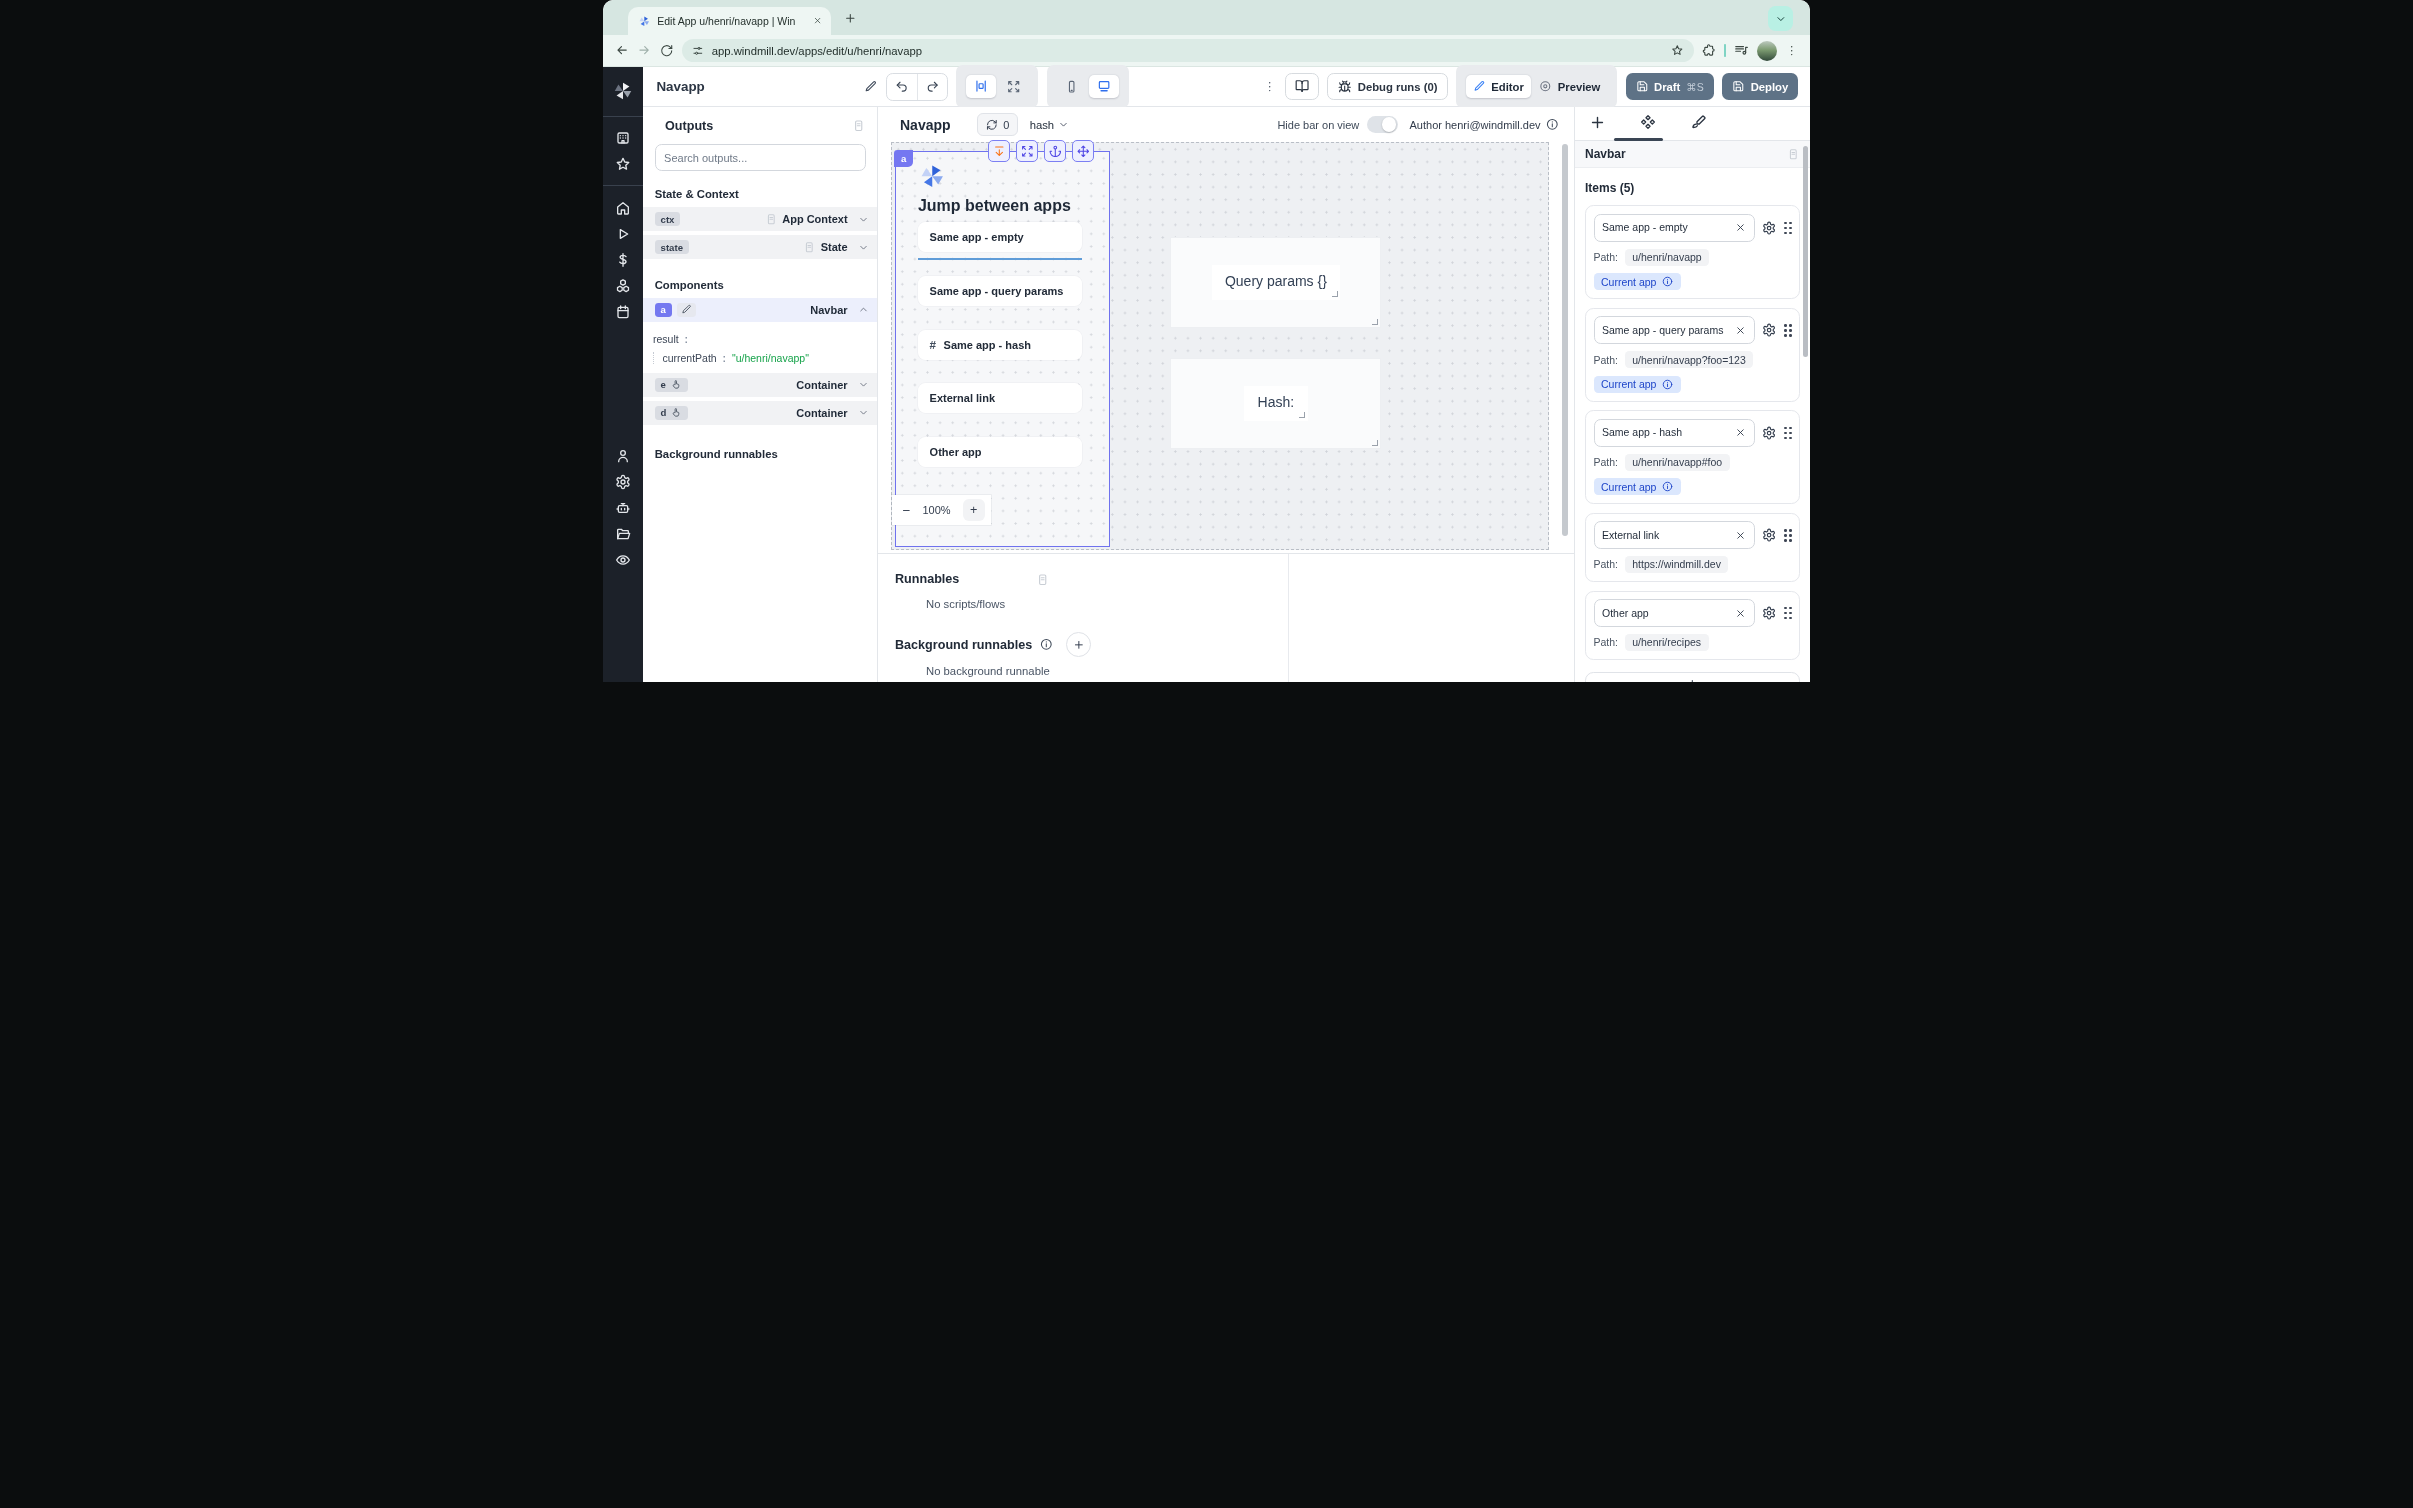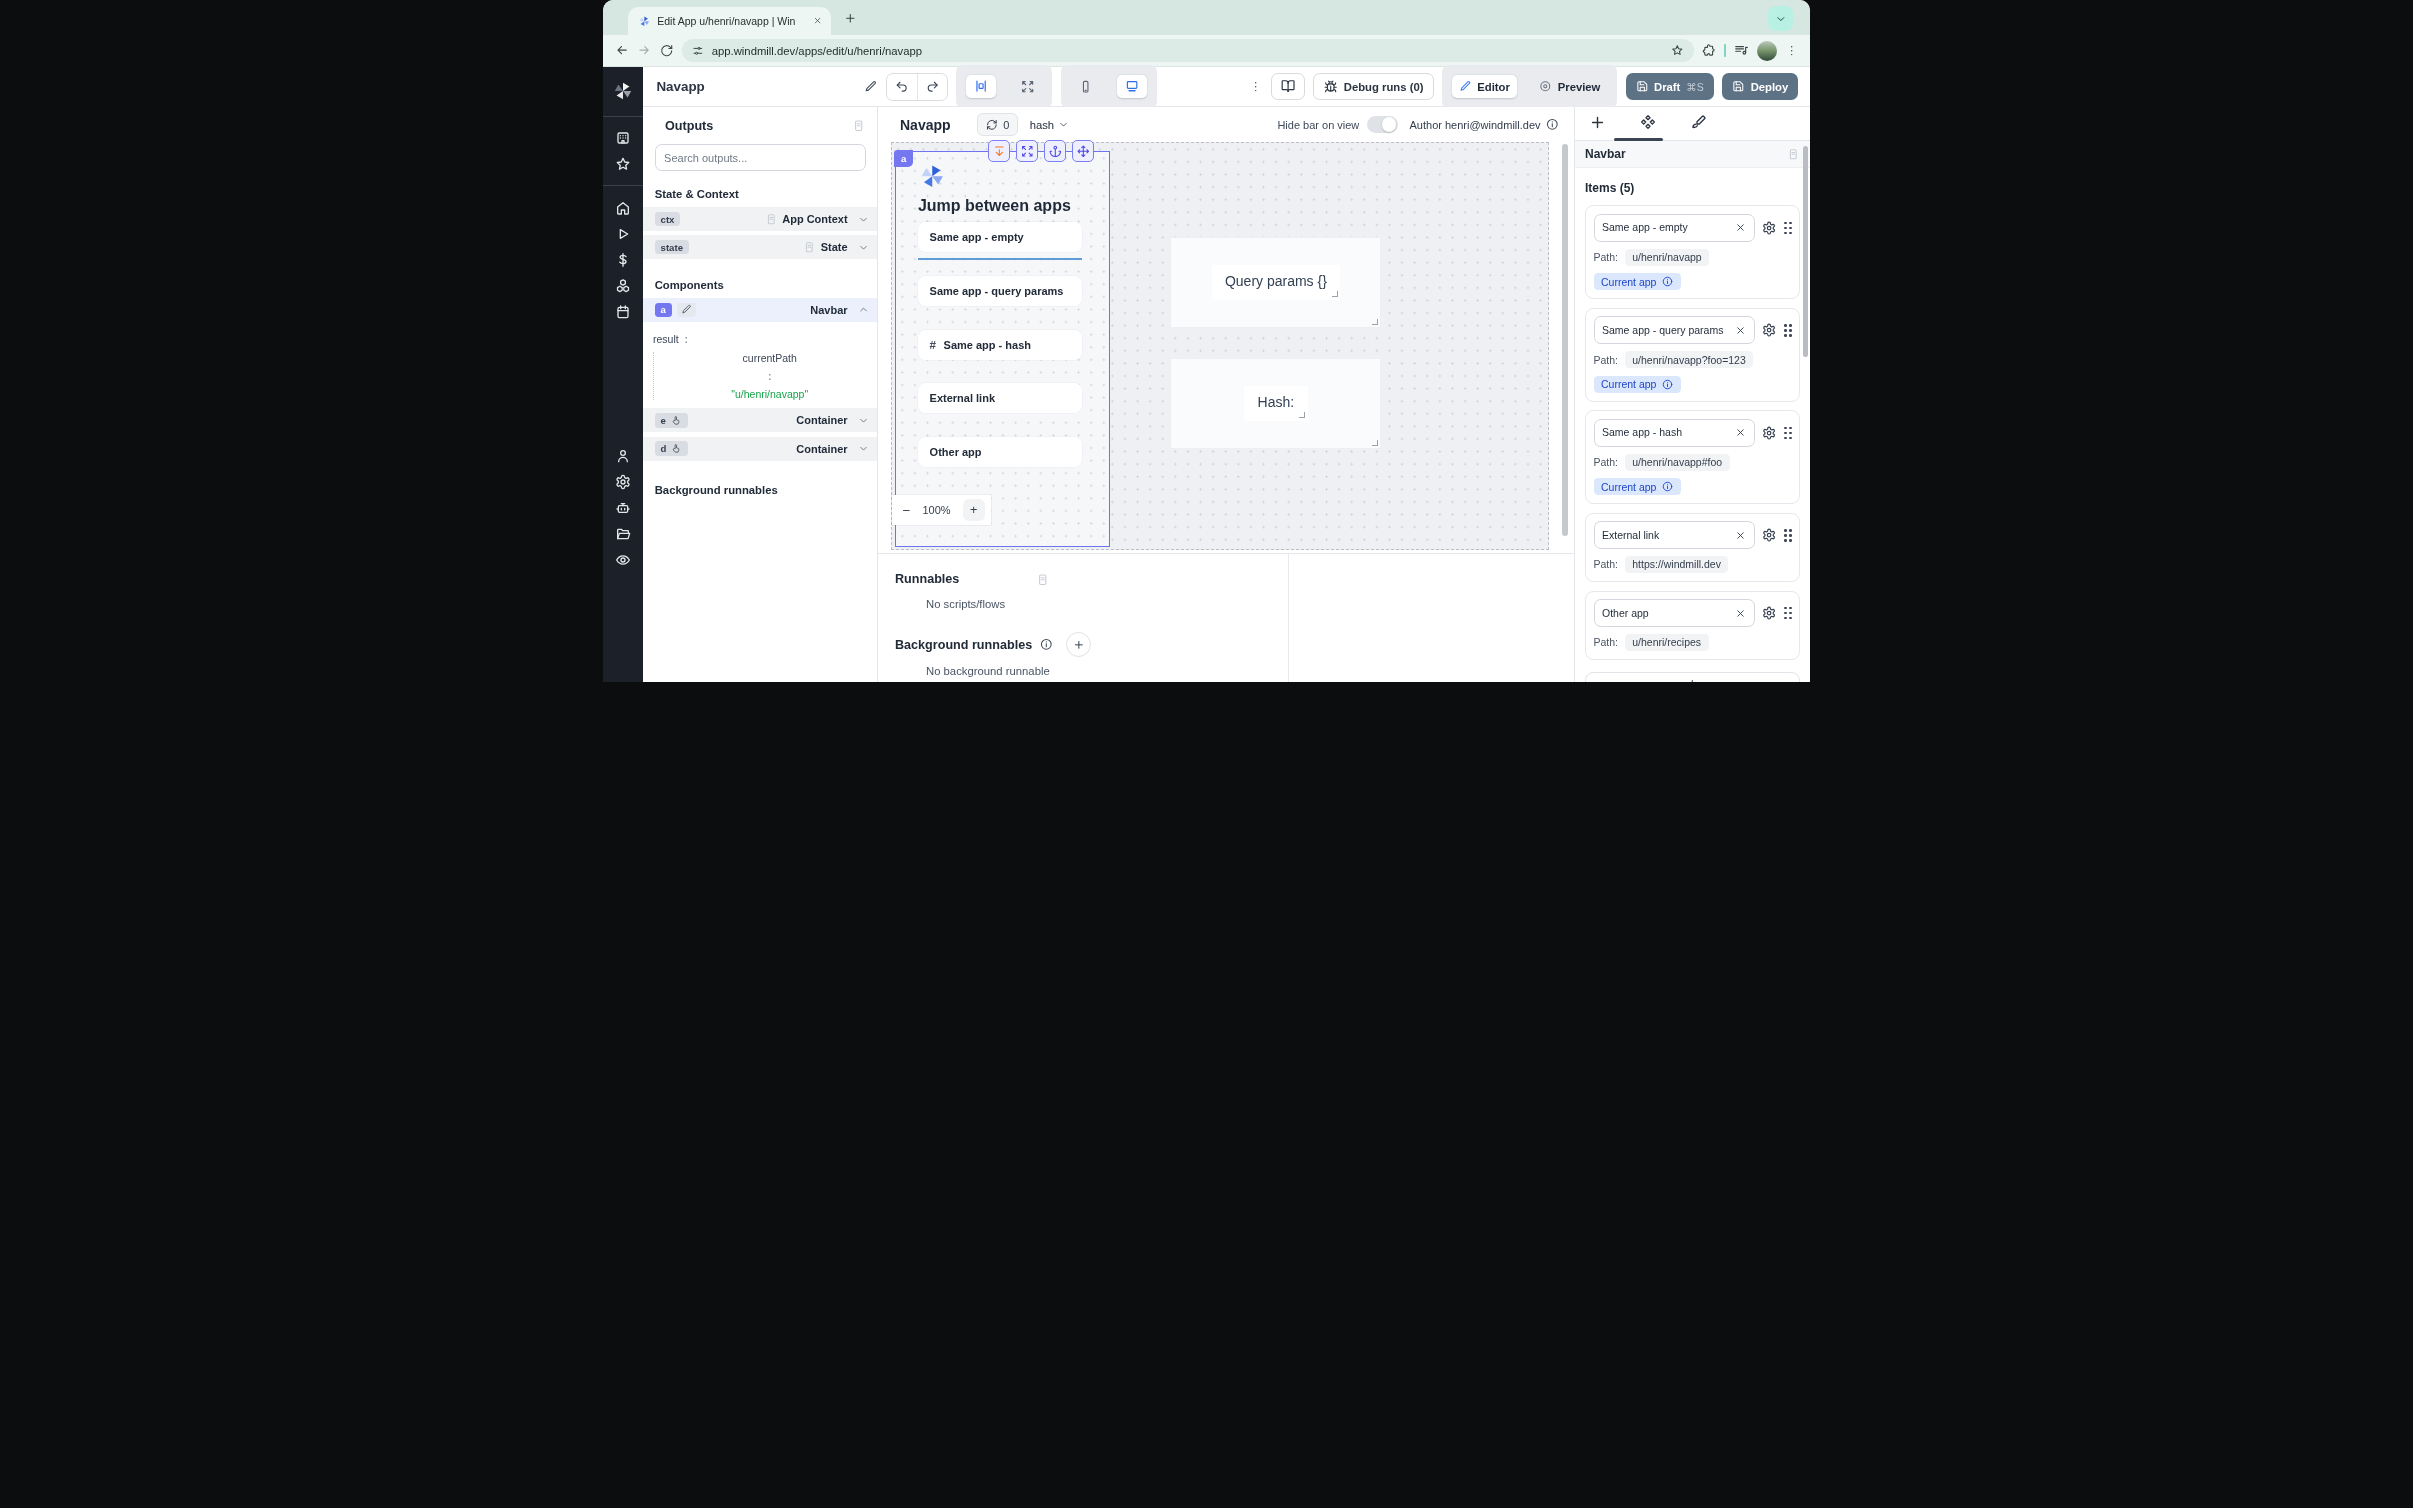--- a/index.html
+++ b/index.html
@@ -35,21 +35,21 @@
 
   .main { flex:1; display:flex; flex-direction:column; min-width:0; }
 
   
   .apptop { height:40px; border-bottom:0.8px solid #e3e6ea; display:flex; align-items:center; padding:0 11.7px 0 13.4px; gap:8.4px; background:#fff; }
   .app-name { font-size:13.4px; font-weight:700; color:#2c3644; margin-right:151px; }
   .icbtn { color:#414c5c; display:flex; align-items:center; }
   .btn-group { display:flex; border:0.8px solid #d9dde2; border-radius:6.7px; overflow:hidden; background:#fff; }
   .btn-group > div { width:30px; height:26px; display:flex; align-items:center; justify-content:center; color:#3a4554; }
   .btn-group > div + div { border-left:0.8px solid #e3e6ea; }
-  .seg { display:flex; background:#e9ebee; border-radius:6.7px; padding:10px; gap:16px; }
+  .seg { display:flex; background:#e9ebee; border-radius:6.7px; padding:10px; gap:2px; }
   .seg > div { height:23.5px; min-width:30px; border-radius:5px; display:flex; align-items:center; justify-content:center; gap:5.9px; color:#5b6676; padding:0 6.7px; }
   .seg > div.on { background:#fff; box-shadow:0 0.8px 1.7px rgba(20,30,50,.18); }
   .seg .blue { color:#2f6fed; }
   .seg-label { font-size:11.3px; font-weight:600; color:#1f2937; }
   .apptop .push { flex:1; }
   .chip-btn { height:27px; border:0.8px solid #d7dbdf; border-radius:6.7px; background:#fff; display:flex; align-items:center; gap:6.7px; padding:0 9.2px; color:#2b3441; font-size:11.3px; font-weight:600; }
   .solid-btn { height:27px; border-radius:6.7px; background:#5e7286; color:#fff; display:flex; align-items:center; gap:5.9px; padding:0 10px; font-size:11.3px; font-weight:600; }
   .kbd { color:#c3cdd8; font-weight:500; font-size:10.5px; }
 
   .content { flex:1; display:flex; min-height:0; }
@@ -66,21 +66,21 @@
   .orow { height:24px; background:#f1f2f4; display:flex; align-items:center; padding:0 8.4px 0 11.7px; margin-bottom:4.2px; gap:5px; }
   .orow.sel { background:#eceffc; }
   .key-chip { background:#d9dce2; border-radius:3.4px; font-size:9.6px; font-weight:700; color:#333d4d; padding:1.7px 5.9px; }
   .key-chip.indigo { background:#7478f0; color:#fff; }
   .chip-ic { background:#e6e8ef; border-radius:3.4px; padding:1.7px 4.2px; color:#4b5563; display:flex; }
   .orow .grow { flex:1; }
   .orow .type { font-size:11px; font-weight:700; color:#1f2937; }
   .orow .chev { color:#6b7280; margin-left:5px; display:flex; }
   .result-block { padding:6.7px 0 8.4px 10px; font-size:10.5px; color:#3c4656; }
   .result-line { display:flex; gap:5.9px; align-items:center; }
-  .result-indent { margin-top:7.5px; margin-left:0; padding-left:8.4px; border-left:0.8px dotted #c6cbd3; display:flex; gap:5.9px; align-items:center;flex-direction:column; }
+  .result-indent { margin-top:7.5px; margin-left:0; padding-left:8.4px; border-left:0.8px dotted #c6cbd3; display:flex; gap:5.9px; align-items:center; }
   .green { color:#16a34a; }
   .colon { color:#8b95a5; font-weight:700; }
 
   
   .canvascol { flex:1; min-width:0; display:flex; flex-direction:column; background:#fff; position:relative; }
   .canvas-header { height:35px; display:flex; align-items:center; padding:0 15px 0 22px; gap:11.7px; }
   .cv-title { font-size:14px; font-weight:700; color:#1f2937; margin-right:15px; }
   .refresh-chip { height:22.6px; border:0.8px solid #e0e3e8; background:#f5f6f8; border-radius:5.9px; display:flex; align-items:center; gap:5.9px; padding:0 7.5px; color:#333d4d; font-size:11px; }
   .once { display:flex; align-items:center; gap:4.2px; font-size:11.3px; color:#1f2937; }
   .once .chev { color:#475061; display:flex; }

